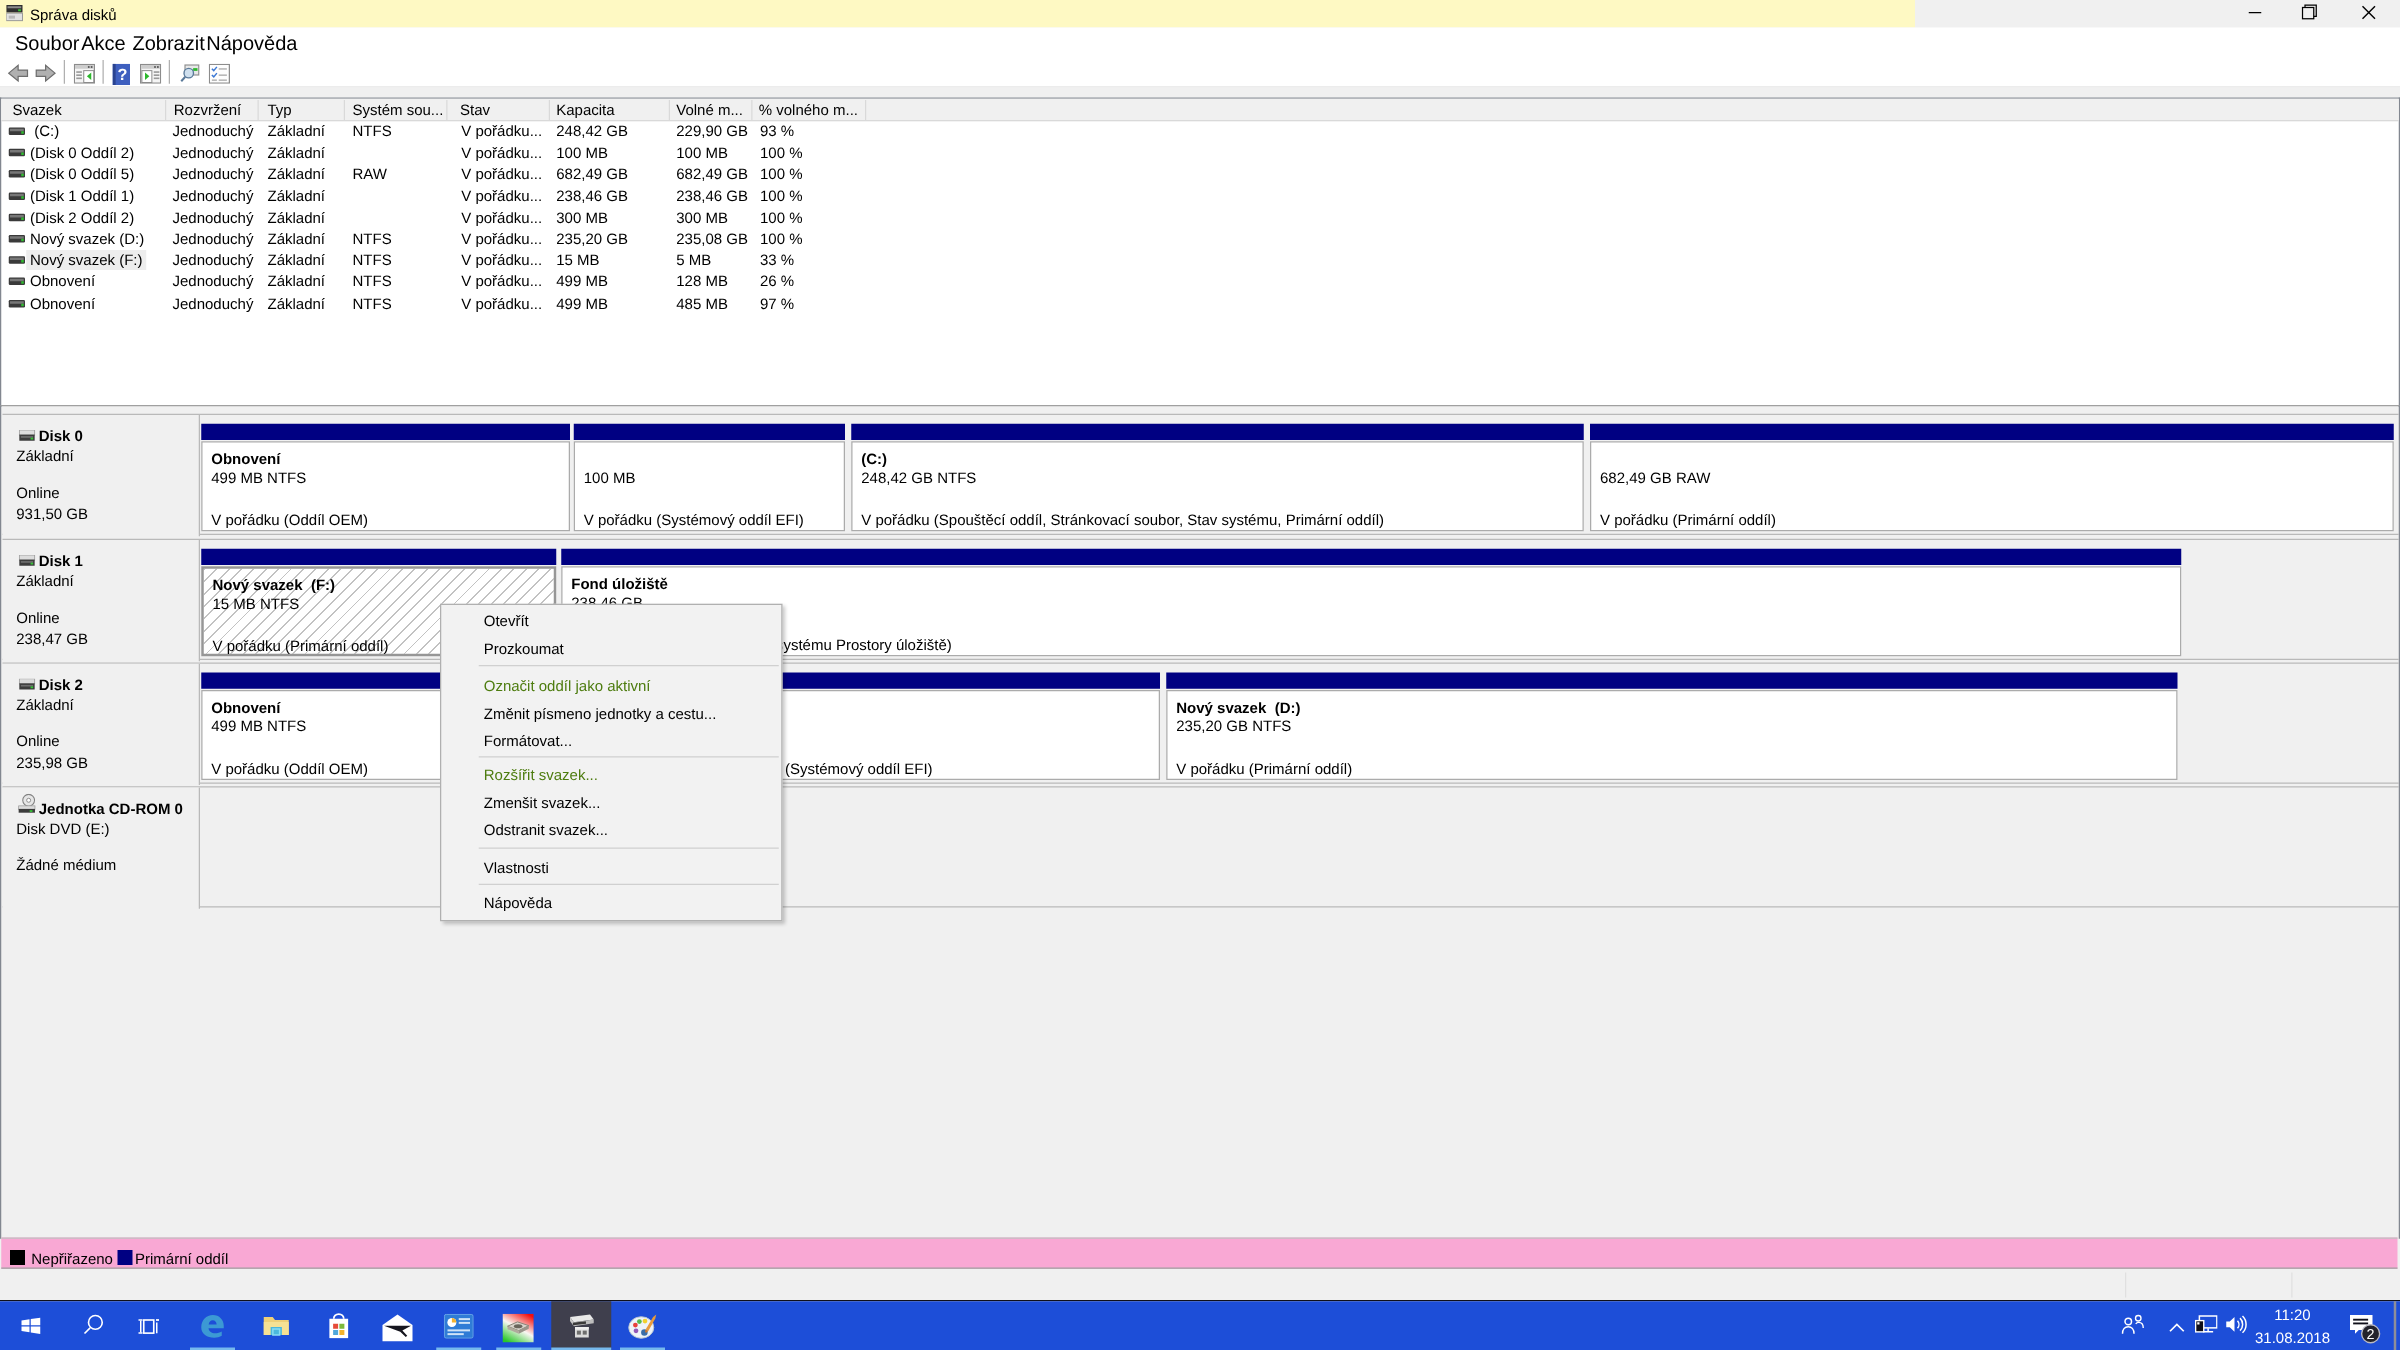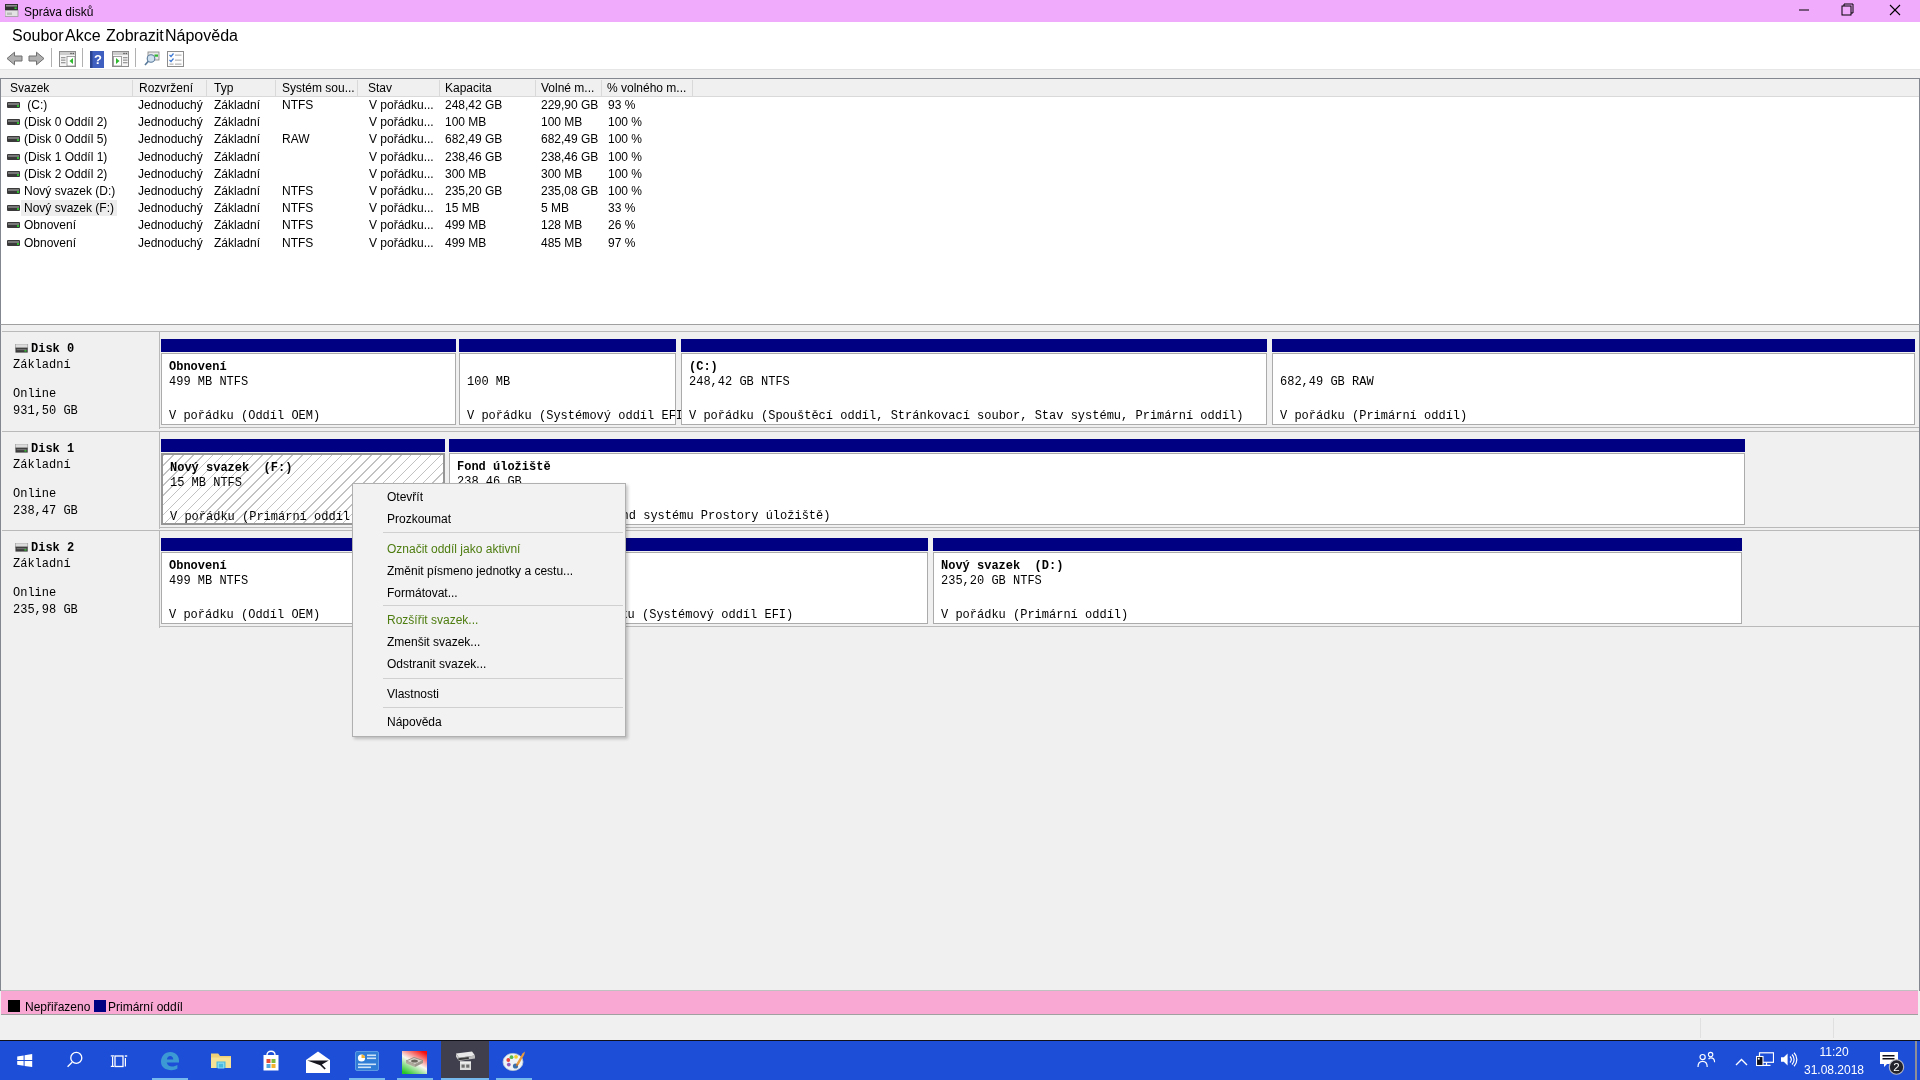--- a/index.html
+++ b/index.html
@@ -1,20 +1,20 @@
 <!DOCTYPE html>
 <html><head>
 <meta charset="utf-8">
 <style>
   * { margin:0; padding:0; box-sizing:border-box; }
   html,body { width:1920px; height:1080px; overflow:hidden; background:#f0f0f0;
     font-family:"Liberation Sans", sans-serif; font-size:12px; color:#000; -webkit-font-smoothing:antialiased; }
   .abs { position:absolute; }
   
-  #titlebar { position:absolute; left:0; top:0; width:1920px; height:22px; background:#f0abfc; }
+  #titlebar { position:absolute; left:0; top:0; width:1532px; height:22px; background:#fef9c3; }
   #title-text { position:absolute; left:24px; top:5px; font-size:12px; }
   #menubar { position:absolute; left:0; top:22px; width:1920px; height:22px; background:#fff; }
   .menu-item { position:absolute; top:5px; font-size:16px; }
   #toolbar { position:absolute; left:0; top:44px; width:1920px; height:26px; background:#fff;
     border-bottom:1px solid #e6e6e6; }
   .tsep { position:absolute; top:4px; width:1px; height:19px; background:#b0b0b0; }
   
   #listpane { position:absolute; left:0; top:78px; width:1920px; height:246px;
     background:#fff; border-top:1px solid #828790; border-left:1px solid #828790; border-right:1px solid #828790; }
   #lheader { position:absolute; left:0; top:0; width:1918px; height:18px; background:#f0f0f0;
@@ -23,21 +23,21 @@
   .hdiv { position:absolute; top:1px; width:1px; height:16px; background:#d9d9d9; }
   .lrow { position:absolute; left:0; width:1918px; height:17px; }
   .lcell { position:absolute; top:1px; white-space:pre; }
   .dicon { position:absolute; left:6px; top:5px; width:13px; height:6px;
     background:#3a3a3a; border-radius:1px; }
   .dicon:before { content:""; position:absolute; left:1px; top:1px; width:11px; height:2px; background:#777; }
   .dicon:after { content:""; position:absolute; right:1px; bottom:1px; width:2px; height:2px; background:#2fbc2f; }
   
   #graphpane { position:absolute; left:0; top:324px; width:1920px; height:667px;
     background:#f0f0f0; border-top:1px solid #a0a0a0; border-left:1px solid #828790; border-right:1px solid #828790; }
-  .drow { position:absolute; left:1px; width:1917px; height:97px; border-top:1px solid #b9b9b9; border-bottom:1px solid #b9b9b9;font-family:Liberation Mono, monospace; }
+  .drow { position:absolute; left:1px; width:1917px; height:97px; border-top:1px solid #b9b9b9; border-bottom:1px solid #b9b9b9; }
   .dlabel { position:absolute; left:0; top:0; width:158px; height:97px; background:#f0f0f0;
     border-right:1px solid #b9b9b9; }
   .dl1 { position:absolute; left:29px; top:10px; font-weight:bold; }
   .dl2 { position:absolute; left:11px; top:26px; }
   .dl3 { position:absolute; left:11px; top:40px;margin-top:32px; }
   .dl4 { position:absolute; left:11px; top:55px; }
   .diskicon { position:absolute; left:13px; top:12px; width:14px; height:9px; }
   .blk { position:absolute; }
   .bar { position:absolute; left:0; top:7px; height:13px; width:100%; background:#000082; }
   .box { position:absolute; left:0; top:21px; height:72px; width:100%; background:#fff; border:1px solid #ababab; }
@@ -372,20 +372,34 @@
       </div>
       <div class="blk" style="left:931px; top:0; width:809px; height:98px;">
         <div class="bar"></div>
         <div class="box">
           <div class="t1">Nový svazek&nbsp;&nbsp;(D:)</div>
           <div class="t2">235,20 GB NTFS</div>
           <div class="t3">V pořádku (Primární oddíl)</div>
         </div>
       </div>
     </div>
+  <div class="drow" style="top:304px;">
+      <div class="dlabel">
+        <svg class="diskicon" style="left:12px; top:5px; width:17px; height:16px;" width="17" height="16" viewBox="0 0 20 19">
+          <circle cx="10.5" cy="6.2" r="5.6" fill="#e6e6e6" stroke="#828282" stroke-width="1"></circle>
+          <circle cx="10.5" cy="6.2" r="1.9" fill="#fff" stroke="#8a8a8a" stroke-width="0.9"></circle>
+          <rect x="1" y="11.5" width="15.5" height="3.4" fill="#dcdcdc" stroke="#9a9a9a" stroke-width="0.7"></rect>
+          <rect x="1" y="14.4" width="15.5" height="3.6" fill="#3c3c3c"></rect>
+          <rect x="11.5" y="15.6" width="2.6" height="1.7" fill="#35c435"></rect>
+        </svg>
+        <div class="dl1">Jednotka CD-ROM 0</div>
+        <div class="dl2">Disk DVD (E:)</div>
+        <div class="dl4">Žádné médium</div>
+      </div>
+    </div>
 </div>
 
 <div id="legend">
   <div class="lsq" style="left:7px; background:#000;"></div>
   <div class="lsq" style="left:93px; background:#000082;"></div>
   <div style="position:absolute; left:24px; top:9px;">Nepřiřazeno</div>
   <div style="position:absolute; left:107px; top:9px;">Primární oddíl</div>
 </div>
 
 <div class="abs" style="left:1700px; top:1018px; width:1px; height:20px; background:#e0e0e0;"></div>

